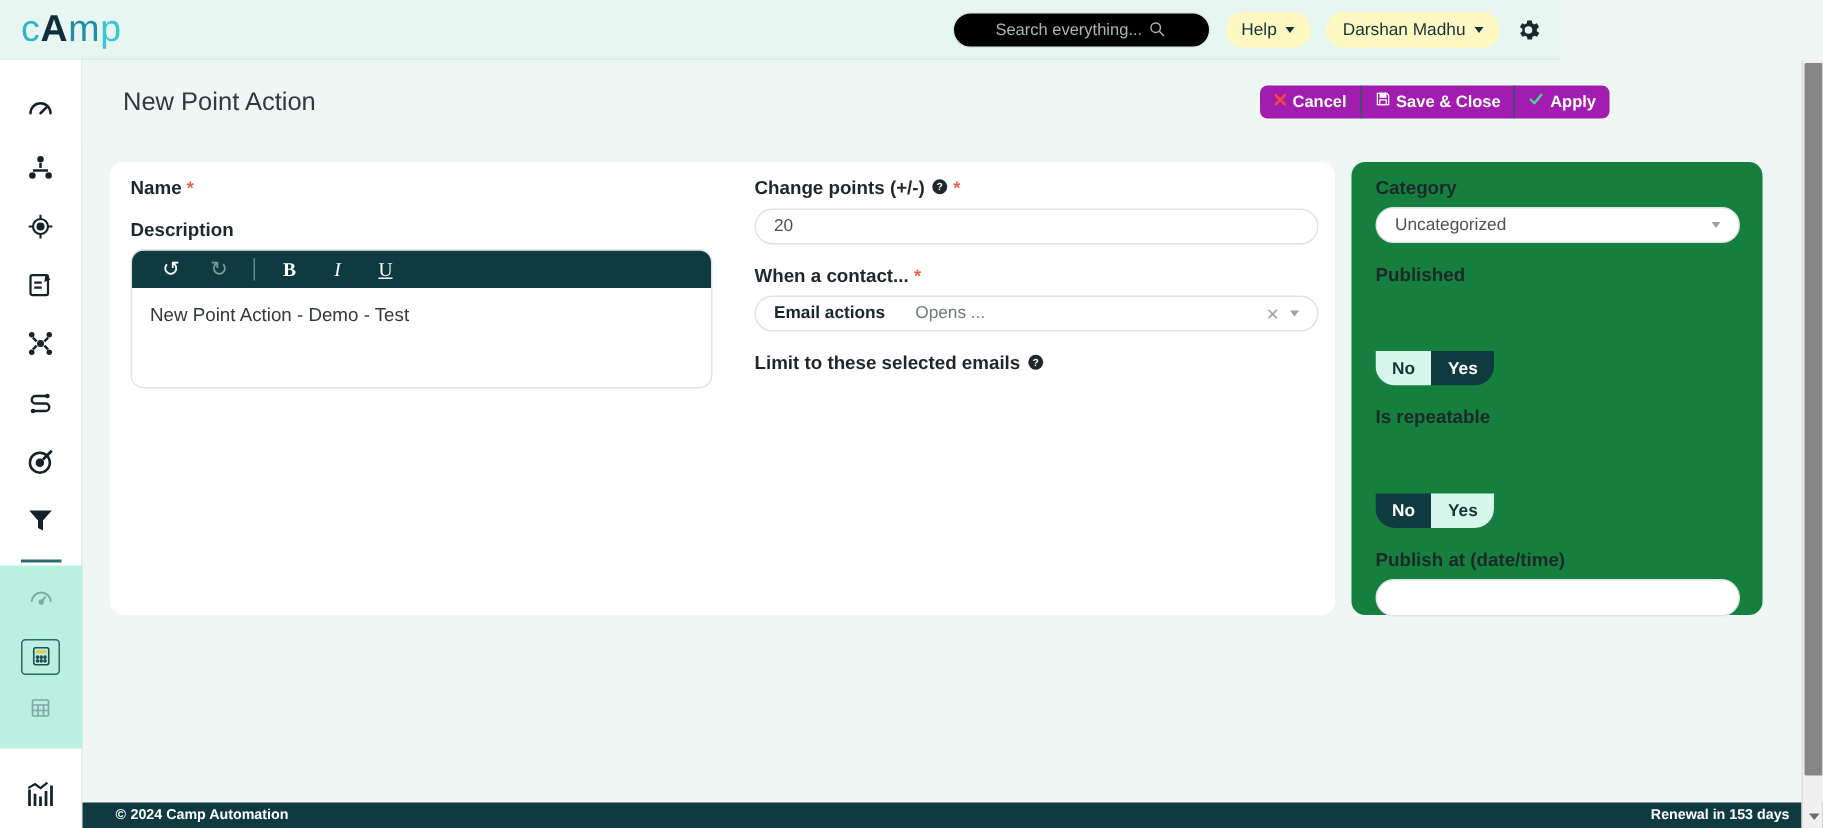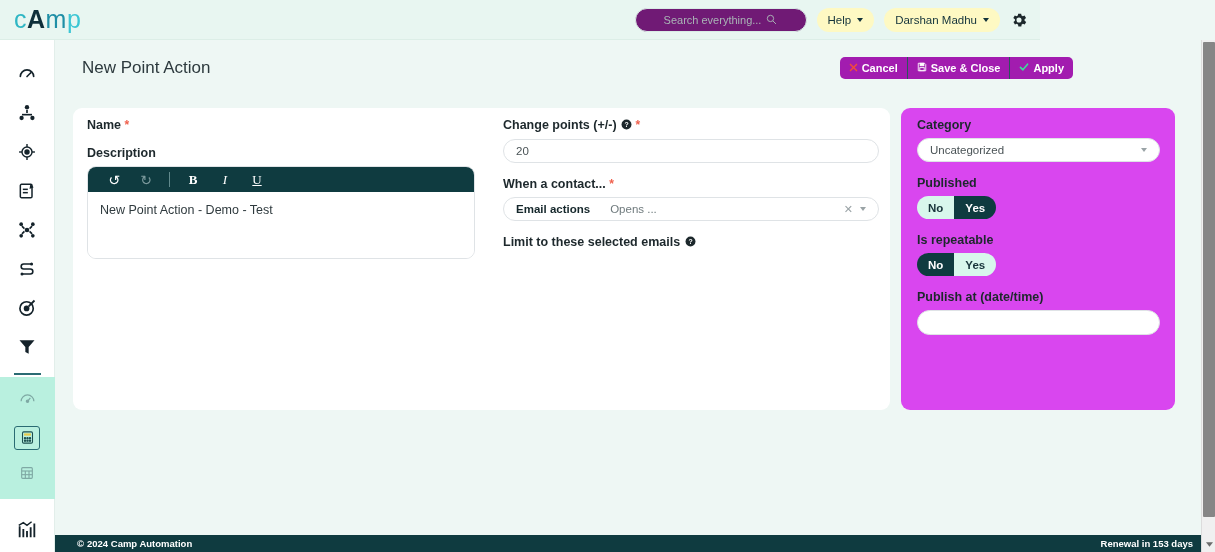--- a/index.html
+++ b/index.html
@@ -25,21 +25,21 @@
   .logo .c1 { color: #2fb6c4; }
   .logo .c2 { color: #0e2f3a; font-weight: 700; }
   .logo .c3 { color: #1f8fa6; }
   .logo .c4 { color: #3cc6d4; }
   .top-right {
     margin-left: auto; display: flex; align-items: center; gap: 10px;
     padding-right: 12px;
   }
   .search-box {
     width: 172px; height: 24px; border-radius: 14px;
-    background: #701a75; border: 1px solid #d9ece6;
+    background: #000000; border: 1px solid #d9ece6;
     display: flex; align-items: center; justify-content: center;
     position: relative;
   }
   .search-box .ph { font-size: 11px; color: #a9b5b6; }
   .search-icon { margin-left: 5px; display: inline-flex; }
   .pill {
     height: 24px; border-radius: 13px; background: #fef9c3;
     display: flex; align-items: center; gap: 6px;
     padding: 0 11px; font-size: 11.5px; color: #13333b; font-weight: 500;
     cursor: pointer;
@@ -90,21 +90,21 @@
   }
   .btn:last-child { border-right: none; }
 
   
   .main-card {
     position: absolute; left: 73px; top: 108px; width: 817px; height: 302px;
     background: #fff; border-radius: 9px;
   }
   .side-card {
     position: absolute; left: 901px; top: 108px; width: 274px; height: 302px;
-    background: #d946ef; border-radius: 9px;
+    background: #15803d; border-radius: 9px;
   }
   .col { position: absolute; }
   .col-a { left: 14px; top: 10px; width: 388px; }
   .col-b { left: 430px; top: 10px; width: 376px; }
   .sc-inner { position: absolute; left: 16px; top: 10px; width: 243px; }
 
   label.fl {
     display: block; font-size: 12.5px; font-weight: 700;
     color: #1d282c; margin-bottom: 6px; white-space: nowrap;
   }
@@ -150,21 +150,21 @@
   .dcaret {
     width: 0; height: 0; border-left: 3.5px solid transparent;
     border-right: 3.5px solid transparent; border-top: 4px solid #9aa3a6;
   }
 
   
   .toggle { display: flex; border-radius: 13px; overflow: hidden; width: fit-content; }
   .tg {
     min-width: 36px; height: 23px; display: flex; align-items: center;
     justify-content: center; font-size: 11.5px; font-weight: 700;
-    padding: 0 11px; cursor: pointer;
+    padding: 0 11px; cursor: pointer; margin-top: 38px;
   }
   .tg.off { background: #d8f7ec; color: #17343a; }
   .tg.on  { background: #0f3b40; color: #ffffff; }
 
   
   .footer {
     position: absolute; left: 55px; bottom: 0; width: 1160px; height: 17px;
     background: #0f3b40; display: flex; align-items: center;
     color: #fff; font-size: 9.5px; font-weight: 700;
   }

